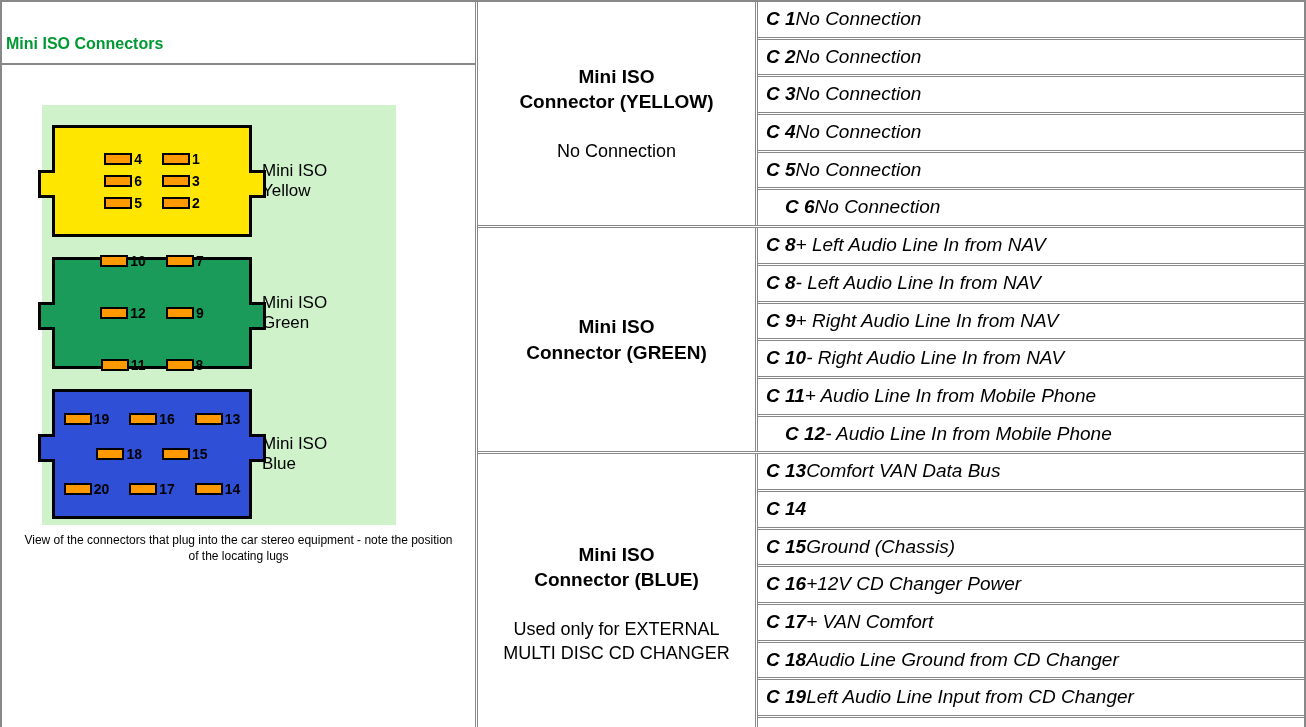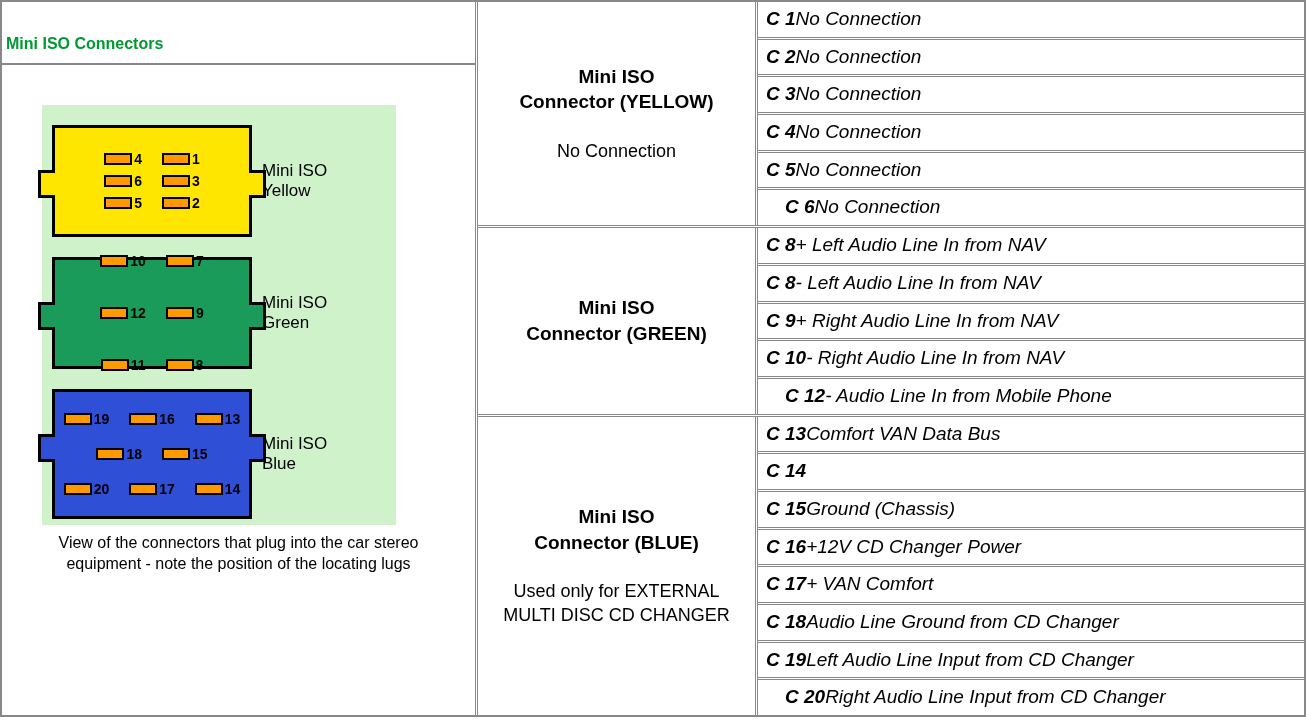--- a/index.html
+++ b/index.html
@@ -70,21 +70,21 @@
     position:absolute;
     width:14px; height:22px;
     background:inherit;
     border:3px solid #000;
     top:42px;
   }
   .conn::before { left:-17px; border-right:none; }
   .conn::after  { right:-17px; border-left:none; }
   .conn.eight { height:130px;gap:19px; }
   .caption {
-    font-size:16px;
+    font-size:12px;
     text-align:center;
     padding:8px 20px 20px 20px;
     line-height:1.3;
   }
   
   .right { flex:1; }
   .block { display:flex; border-bottom:3px double #888; }
   .block:last-child { border-bottom:none; }
   .block-left {
     width:280px;
@@ -288,20 +288,24 @@
           </div>
           <div class="pin-row">
             <span class="pin-id">C 9</span>
             <span>+ Right Audio Line In from NAV</span>
           </div>
           <div class="pin-row">
             <span class="pin-id">C 10</span>
             <span>- Right Audio Line In from NAV</span>
           </div>
           <div class="pin-row">
+            <span class="pin-id">C 11</span>
+            <span>+ Audio Line In from Mobile Phone</span>
+          </div>
+          <div class="pin-row">
             <span class="pin-id">C 12</span>
             <span>- Audio Line In from Mobile Phone</span>
           </div>
         </div>
       </div>
       <div class="block">
         <div class="block-left">
           <div class="block-name">Mini ISO<br>Connector (BLUE)</div>
           <div class="block-note">Used only for EXTERNAL MULTI DISC CD CHANGER</div>
         </div>

